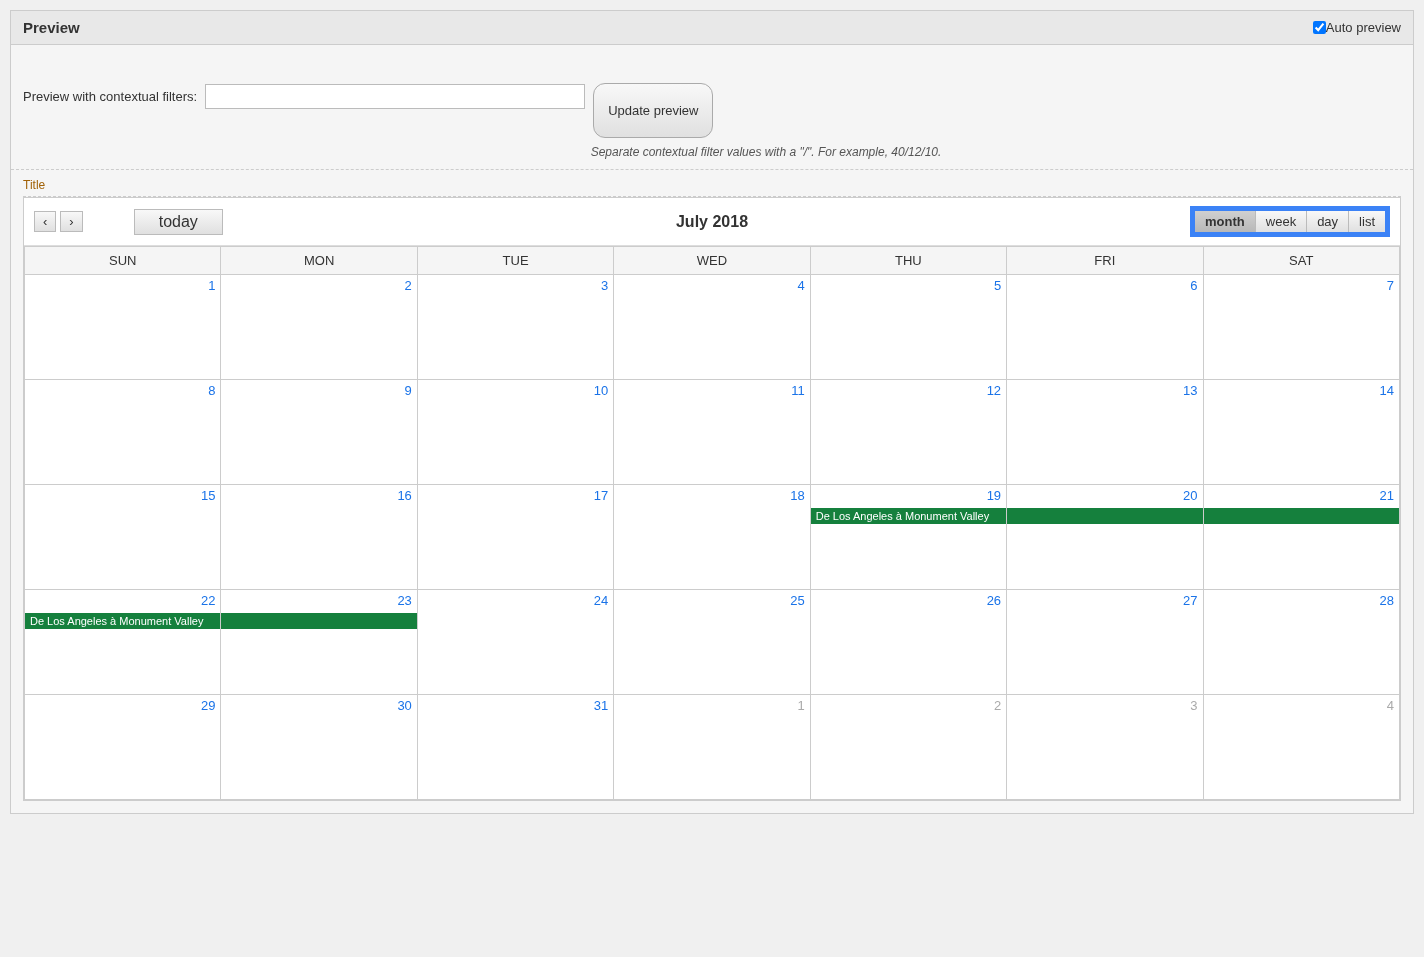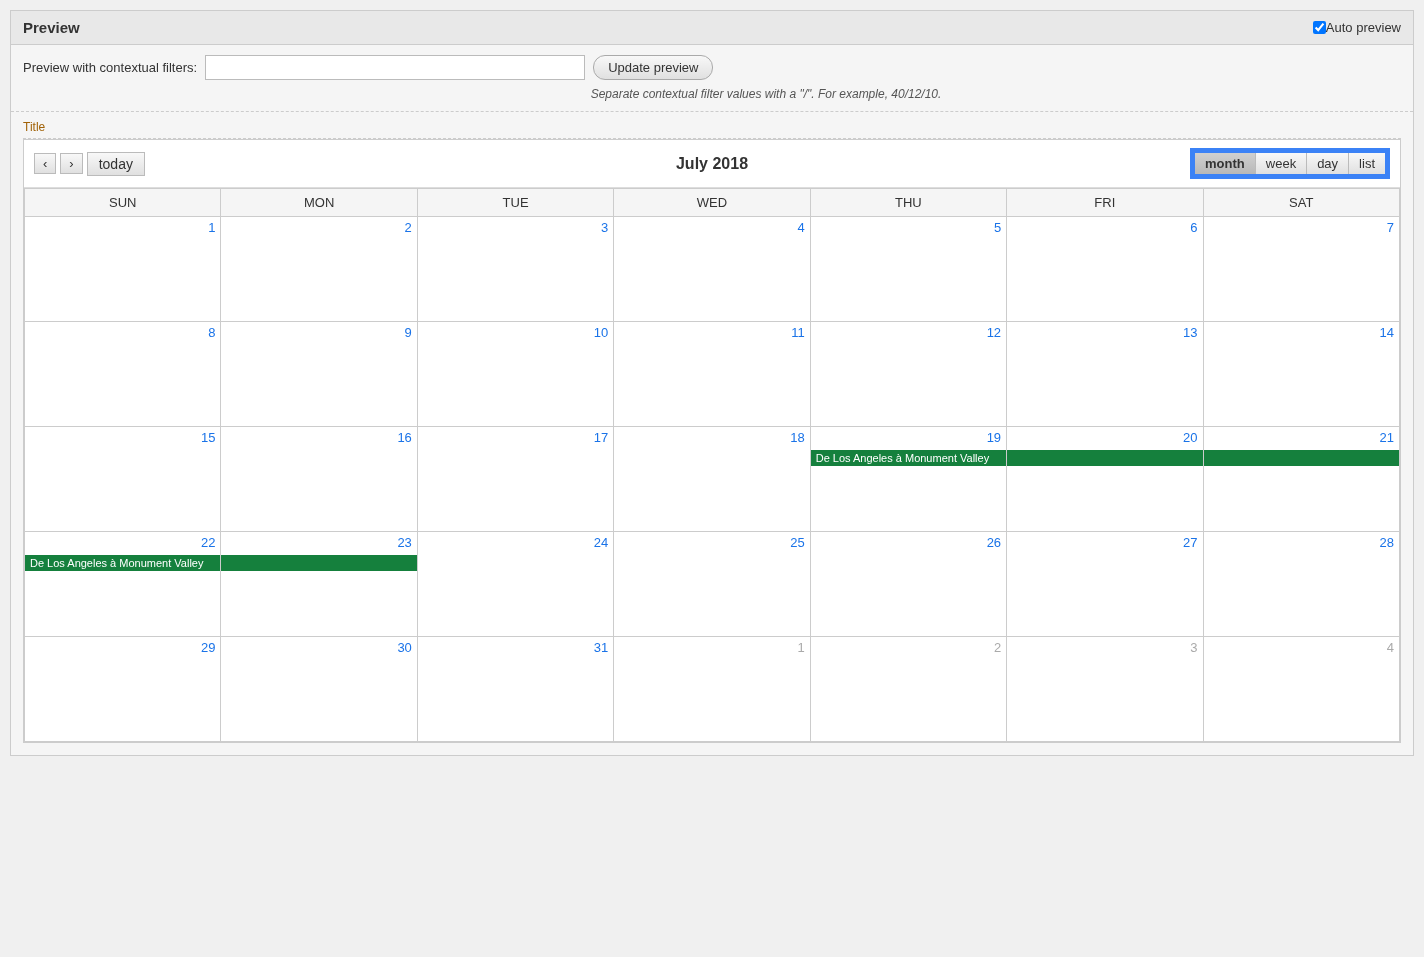--- a/index.html
+++ b/index.html
@@ -45,24 +45,25 @@
       border: 1px solid #bbb;
       padding: 4px 6px;
       font-size: 13px;
       background: #fff;
     }
 
     .update-btn {
       background: linear-gradient(to bottom, #f8f8f8, #e0e0e0);
       border: 1px solid #aaa;
       border-radius: 12px;
-      padding: 4px 14px;
-      font-size: 13px;
-      cursor: pointer;
-      color: #333;
+      padding: 19px 14px;
+      font-size: 13px;
+      cursor: pointer;
+      color: #333;
+      margin-top: 28px;
     }
 
     .filter-hint {
       padding: 2px 12px 10px 120px;
       font-size: 12px;
       color: #555;
       font-style: italic;
       text-align: center;
     }
 
@@ -102,23 +103,24 @@
       cursor: pointer;
       padding: 2px 8px;
       font-size: 13px;
       color: #333;
     }
 
     .today-btn {
       border: 1px solid #bbb;
       background: linear-gradient(to bottom, #f8f8f8, #e0e0e0);
       cursor: pointer;
-      padding: 3px 11px;
-      font-size: 14px;
-      color: #333;
+      padding: 3px 24px;
+      font-size: 16px;
+      color: #333;
+      margin-left: 47px;
     }
 
     .calendar-month-title {
       position: absolute;
       left: 50%;
       transform: translateX(-50%);
       font-size: 16px;
       font-weight: bold;
       color: #333;
     }

